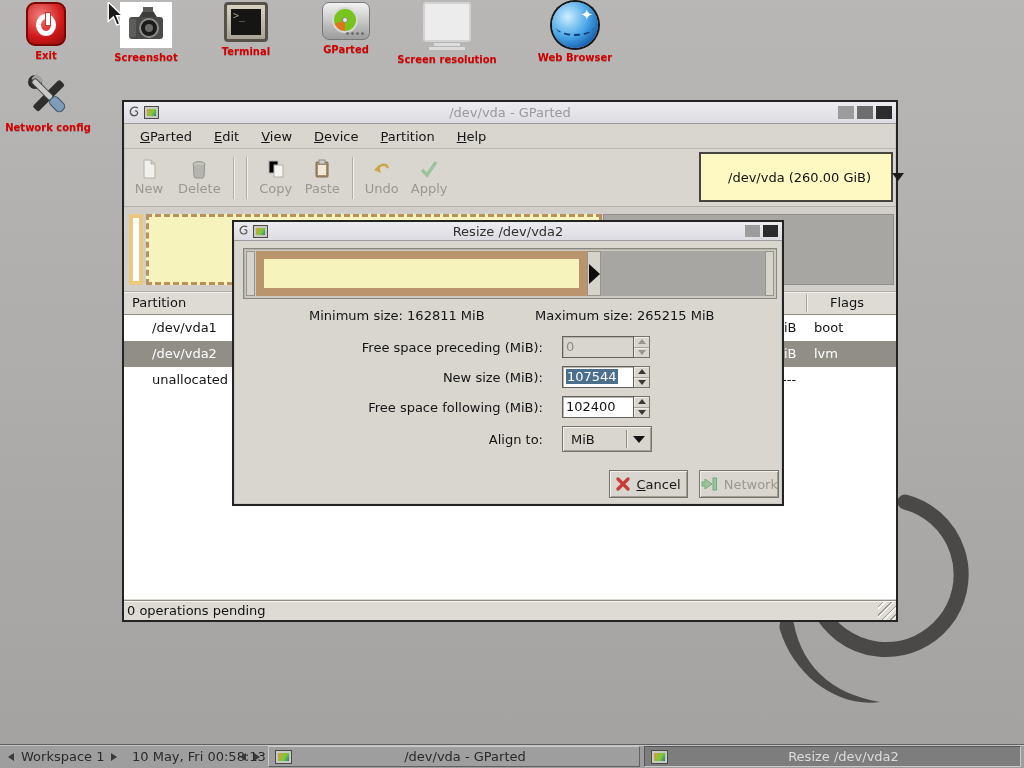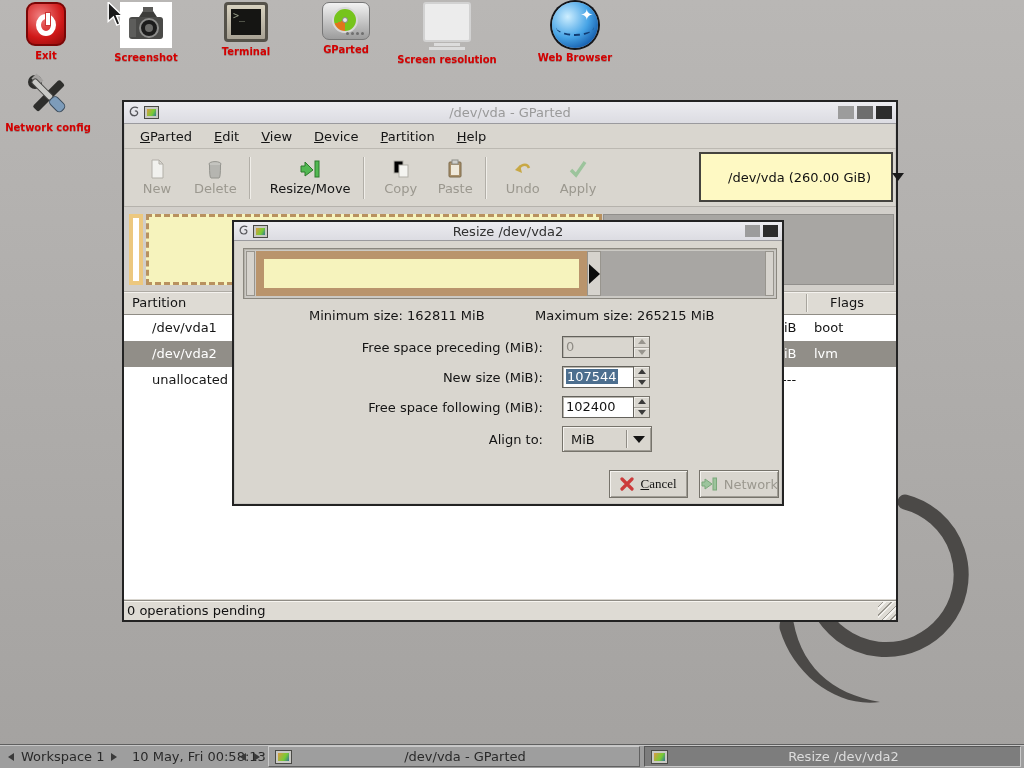--- a/index.html
+++ b/index.html
@@ -57,21 +57,21 @@
   .winbtns { margin-left:auto; display:flex; gap:3px; z-index:1; }
   .winbtn { width:16px; height:13px; }
   .wb-lt { background:#9c9c9c; } .wb-md { background:#6e6e6e; } .wb-dk { background:#2c2c2c; }
   
   .menubar { height:25px; display:flex; align-items:center; padding-left:6px; gap:2px;
       border-bottom:1px solid #bcb9b2; font-size:13px; color:#141414; }
   .menu-item { padding:3px 10px; }
   .menu-item u { text-decoration:underline; }
   
   .toolbar { height:58px; display:flex; align-items:center; padding:4px 2px; border-bottom:1px solid #b5b2ac; position:relative; }
-  .tbtn { height:48px; min-width:46px; padding:2px 6px; display:flex; flex-direction:column; align-items:center; justify-content:center; gap:2px;margin-left:8px; }
+  .tbtn { height:48px; min-width:46px; padding:2px 6px; display:flex; flex-direction:column; align-items:center; justify-content:center; gap:2px; }
   .tbtn .tlabel { font-size:13px; color:#9b988f; white-space:nowrap; }
   .tbtn.enabled .tlabel { color:#161616; }
   .tsep { width:1px; height:42px; background:#b2afa8; box-shadow:1px 0 0 #f0eee9; margin:0 6px; }
   .devsel { position:absolute; right:3px; top:3px; width:194px; height:50px; border:2px solid #45443f;
       background:#fef9c3; display:flex; align-items:center; padding:0 8px 0 6px; gap:21px; }
   .devsel .dtext { font-size:13px; color:#111; white-space:nowrap; }
   .devsel .arrow { margin-left:auto; width:0; height:0; border-left:6px solid transparent; border-right:6px solid transparent; border-top:8px solid #1a1a1a; }
   
   .diskview { height:85px; background:#d2cfca; position:relative; border-bottom:1px solid #aeaba4; }
   .dv-p1 { position:absolute; left:5px; top:7px; width:14px; height:71px; background:#fff; border:4px solid #ecc87f; }
@@ -265,27 +265,20 @@
       <span class="tlabel">New</span>
     </div>
     <div class="tbtn">
       <svg width="20" height="20">
           <ellipse cx="10" cy="5" rx="6" ry="2.4" fill="#c4c4bf" stroke="#94948e"></ellipse>
           <path d="M4.5 6 q0 13 1.5 13 h8 q1.5 0 1.5 -13" fill="#b5b5b0" stroke="#94948e"></path>
         </svg>
       <span class="tlabel">Delete</span>
     </div>
     <div class="tsep"></div>
-    <div class="tbtn enabled">
-      <svg width="22" height="20">
-          <polygon points="2,8 10,2 10,6 14,6 14,12 10,12 10,16" fill="#52b852" stroke="#2c7a2c" transform="rotate(180 8 9.5)"></polygon>
-          <rect x="16" y="2" width="4" height="16" fill="#52b852" stroke="#2c7a2c"></rect>
-        </svg>
-      <span class="tlabel">Resize/Move</span>
-    </div>
     <div class="tsep"></div>
     <div class="tbtn">
       <svg width="20" height="20">
           <rect x="3" y="2" width="9" height="12" fill="#ececе8" stroke="#b2afa8"></rect>
           <rect x="8" y="6" width="9" height="12" fill="#f4f4f0" stroke="#b2afa8"></rect>
         </svg>
       <span class="tlabel">Copy</span>
     </div>
     <div class="tbtn">
       <svg width="20" height="20">
@@ -436,21 +429,21 @@
       <div class="combo gtk-raised">
         <span class="cval">MiB</span>
         <span class="cdiv"></span>
         <span class="cbtn">
             <i></i>
           </span>
       </div>
     </div>
   </div>
 
-  <div class="dbtn gtk-raised" style="left:375px;top:248px;width:79px;font-family:Liberation Serif, serif;">
+  <div class="dbtn gtk-raised" style="left:375px;top:248px;width:79px;">
     <svg width="14" height="14">
         <path d="M2 2 L12 12 M12 2 L2 12" stroke="#cc3b3b" stroke-width="3.2" stroke-linecap="round"></path>
       </svg>
     <span><u>C</u>ancel</span>
   </div>
   <div class="dbtn gtk-raised disabled" style="left:465px;top:248px;width:80px;">
     <svg width="18" height="14">
         <polygon points="1,7 8,2 8,5 11,5 11,9 8,9 8,12" fill="#9cc49c" stroke="#7ba87b" transform="rotate(180 6.5 7)"></polygon>
         <rect x="13" y="1" width="3.5" height="12" fill="#9cc49c" stroke="#7ba87b"></rect>
       </svg>

